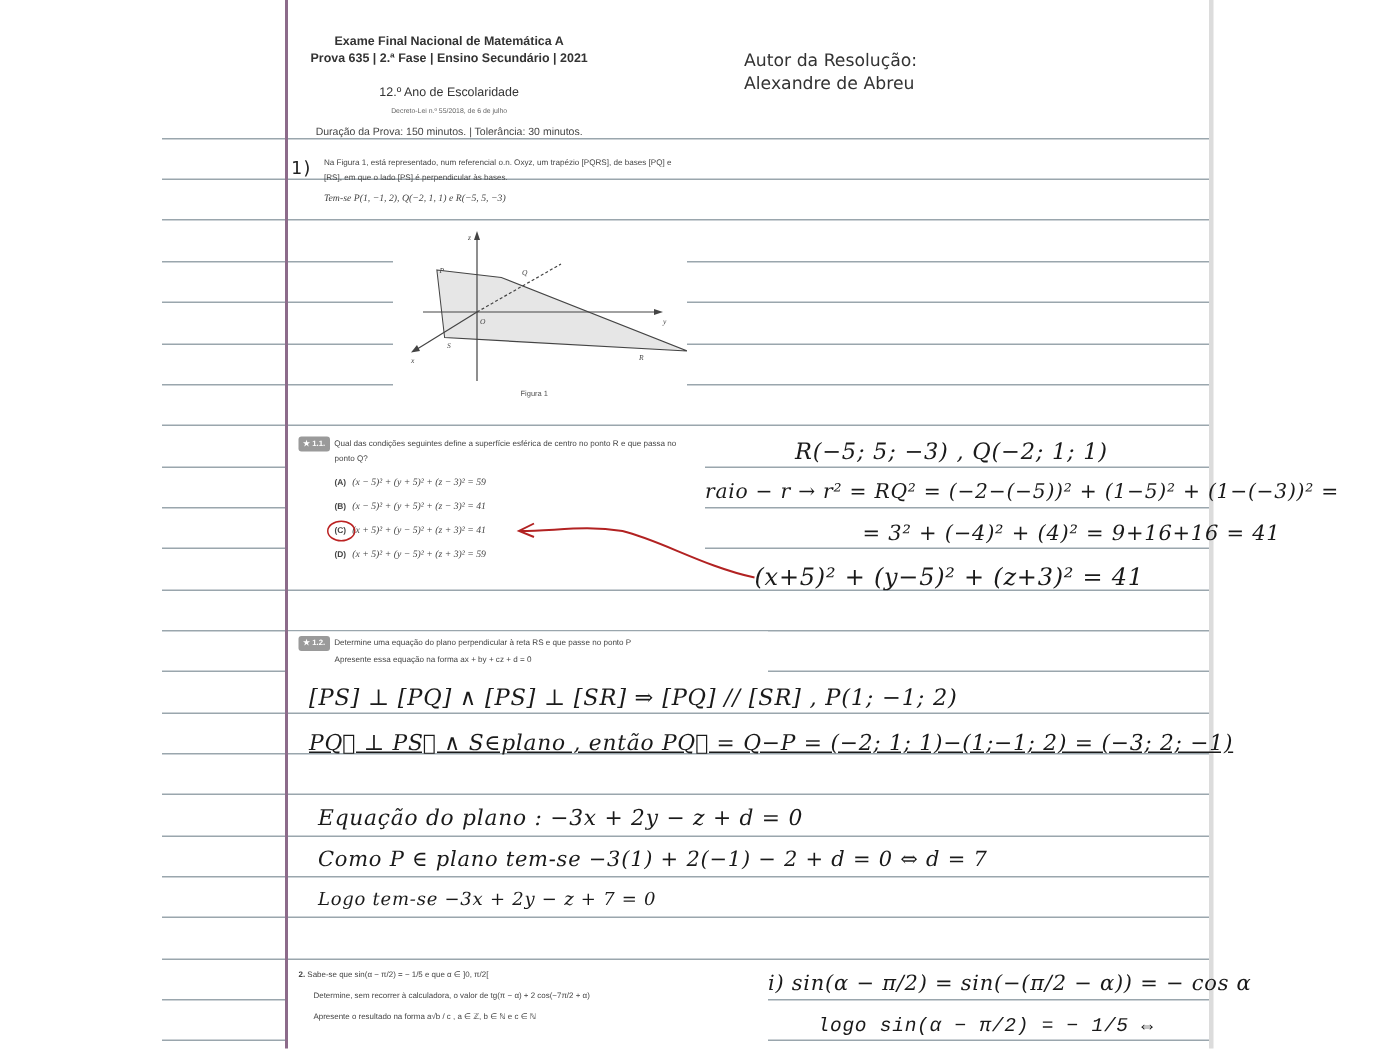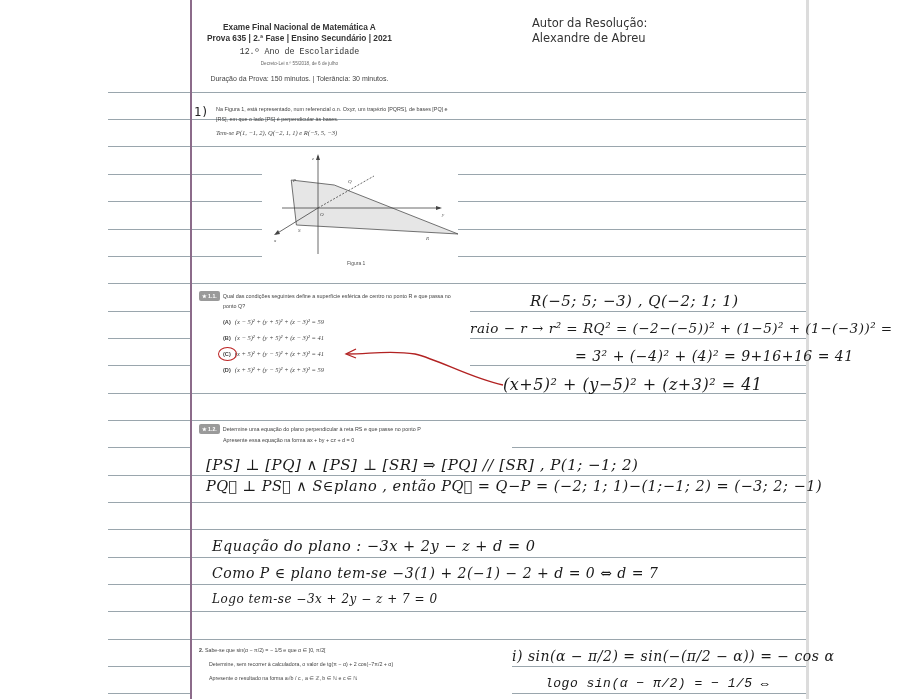--- a/index.html
+++ b/index.html
@@ -14,24 +14,24 @@
   .page-edge {
     position:absolute; left:806px; top:0; width:3px; height:699px; background:#dcdcdc;
   }
   .rules { position:absolute; left:108px; top:0; width:700px; height:699px; }
   .rule { position:absolute; left:0; width:700px; height:1px; background:#9aa6ad; }
   .margin-line { position:absolute; left:190px; top:0; width:1.5px; height:699px; background:#8c6b8a; }
 
   .paste { position:absolute; background:#fff; }
   .hdr-top { position:absolute; left:207px; top:22px; font-size:8.3px; font-weight:bold; color:#333; line-height:11px;text-align:center; }
   .hdr-top div { white-space:nowrap; }
-  .hdr-grade { font-weight:normal; font-size:8.3px; margin-top:2px;font-family:Liberation Mono, monospace; }
+  .hdr-grade { font-weight:normal; font-size:8.3px; margin-top:12px; }
   .hdr-decree { font-weight:normal; font-size:4.6px; color:#666; margin-top:1px; }
   .hdr-dur { font-weight:normal; font-size:7px; color:#444; margin-top:4px; }
-  .author { position:absolute; left:496px; top:16px; font-family:"DejaVu Sans", sans-serif; font-size:11.5px; color:#333; line-height:15px;margin-left:36px; }
+  .author { position:absolute; left:496px; top:33px; font-family:"DejaVu Sans", sans-serif; font-size:11.5px; color:#333; line-height:15px; }
 
   .qnum { position:absolute; font-family:"DejaVu Sans Mono", monospace; font-size:12px; color:#222; }
   .qtext { position:absolute; font-size:5.4px; color:#444; line-height:10px; white-space:nowrap; }
   .math { font-family:"Liberation Serif", serif; font-style:italic; font-size:6.5px; }
   .badge { display:inline-block; background:#9a9a9a; color:#fff; font-weight:bold; font-size:5.2px; padding:0 3px; border-radius:2px; margin-right:3px; }
   .opt { position:absolute; font-size:5.6px; color:#444; white-space:nowrap; }
   .opt b { font-size:5.6px; margin-right:4px; }
   .circle { position:absolute; left:218px; top:347px; width:17px; height:12px; border:1.2px solid #b22; border-radius:50%; }
 
   .hand { position:absolute; font-family:"DejaVu Serif", serif; font-style:italic; color:#1a1a1a; white-space:nowrap; letter-spacing:0.5px; }
@@ -137,21 +137,21 @@
 <div class="hand" style="left:530px; top:292px; font-size:15px;">R(−5; 5; −3) , Q(−2; 1; 1)</div>
 <div class="hand" style="left:470px; top:320px; font-size:13.5px;">raio − r → r² = RQ² = (−2−(−5))² + (1−5)² + (1−(−3))² =</div>
 <div class="hand" style="left:545px; top:348px; font-size:14px;margin-left:30px;">= 3² + (−4)² + (4)² = 9+16+16 = 41</div>
 <div class="hand" style="left:503px; top:375px; font-size:16px;">(x+5)² + (y−5)² + (z+3)² = 41</div>
 
 <div class="qtext" style="left:199px; top:424px;">
   <div><span class="badge">★ 1.2.</span><span>Determine uma equação do plano perpendicular à reta RS e que passe no ponto P</span></div>
   <div style="padding-left:24px; margin-top:1px">Apresente essa equação na forma  ax + by + cz + d = 0</div>
 </div>
 <div class="hand" style="left:206px; top:456px; font-size:15px;">[PS] ⊥ [PQ]  ∧ [PS] ⊥ [SR]  ⇒  [PQ] // [SR]   ,  P(1; −1; 2)</div>
-<div class="hand" style="left:206px; top:478px; font-size:14.5px;">PQ⃗ ⊥ PS⃗  ∧ S∈plano , então  PQ⃗ = Q−P = (−2; 1; 1)−(1;−1; 2) = (−3; 2; −1)</div>
+<div class="hand" style="left:206px; top:488px; font-size:14.5px;text-decoration:underline;">PQ⃗ ⊥ PS⃗  ∧ S∈plano , então  PQ⃗ = Q−P = (−2; 1; 1)−(1;−1; 2) = (−3; 2; −1)</div>
 <div class="hand" style="left:212px; top:538px; font-size:14.5px;">Equação do plano :  −3x + 2y − z + d = 0</div>
 <div class="hand" style="left:212px; top:565px; font-size:14px;">Como P ∈ plano tem-se   −3(1) + 2(−1) − 2 + d = 0 ⇔ d = 7</div>
 <div class="hand" style="left:212px; top:592px; font-size:12px;">Logo  tem-se   −3x + 2y − z + 7 = 0</div>
 
 <div class="qtext" style="left:199px; top:644px; font-size:5.3px; line-height:12px;">
   <div><b>2.</b> <span>Sabe-se que  sin(α − π/2) = − 1/5  e que  α ∈ ]0, π/2[</span></div>
   <div style="padding-left:10px; margin-top:2px">Determine, sem recorrer à calculadora, o valor de  tg(π − α) + 2 cos(−7π/2 + α)</div>
   <div style="padding-left:10px; margin-top:2px">Apresente o resultado na forma  a√b / c ,  a ∈ ℤ,  b ∈ ℕ  e  c ∈ ℕ</div>
 </div>
 <div class="hand" style="left:512px; top:648px; font-size:14px;">i) sin(α − π/2) = sin(−(π/2 − α)) = − cos α</div>

